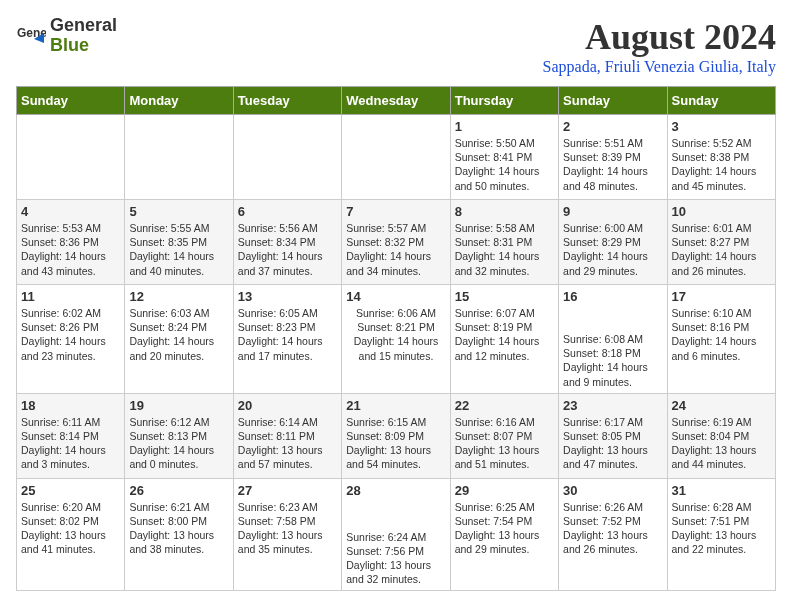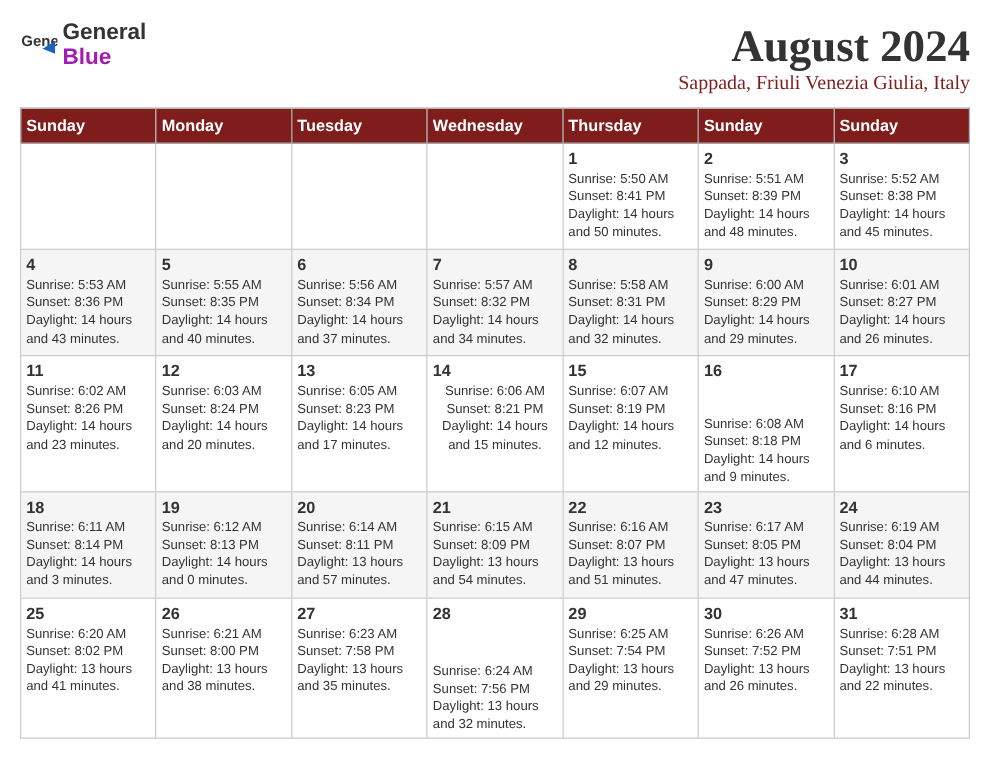--- a/index.html
+++ b/index.html
@@ -21,46 +21,46 @@
       align-items: center;
     }
     .logo-text {
       display: flex;
       flex-direction: column;
       font-size: 18px;
       font-weight: bold;
       line-height: 1.1;
     }
     .logo-text span:first-child { color: #333; }
-    .logo-text span:last-child { color: #a21caf; }
+    .logo-text span:last-child { color: #4d7c0f; }
     .logo-icon {
       width: 30px;
       height: 30px;
       margin-right: 4px;
     }
     .title-block {
       text-align: right;
       font-family: Liberation Serif, serif;
     }
     .main-title {
       font-size: 36px;
       font-weight: bold;
       color: #333;
     }
     .subtitle {
       font-size: 16px;
-      color: #7f1d1d;
+      color: #1d4ed8;
     }
     table {
       width: 100%;
       border-collapse: collapse;
       table-layout: fixed;
     }
     thead tr th {
-      background-color: #7f1d1d;
+      background-color: #4d7c0f;
       color: #fff;
       font-size: 13px;
       font-weight: bold;
       padding: 6px 4px;
       text-align: left;
       border: 1px solid #aaa;
     }
     tbody tr td {
       vertical-align: top;
       font-size: 10.5px;

